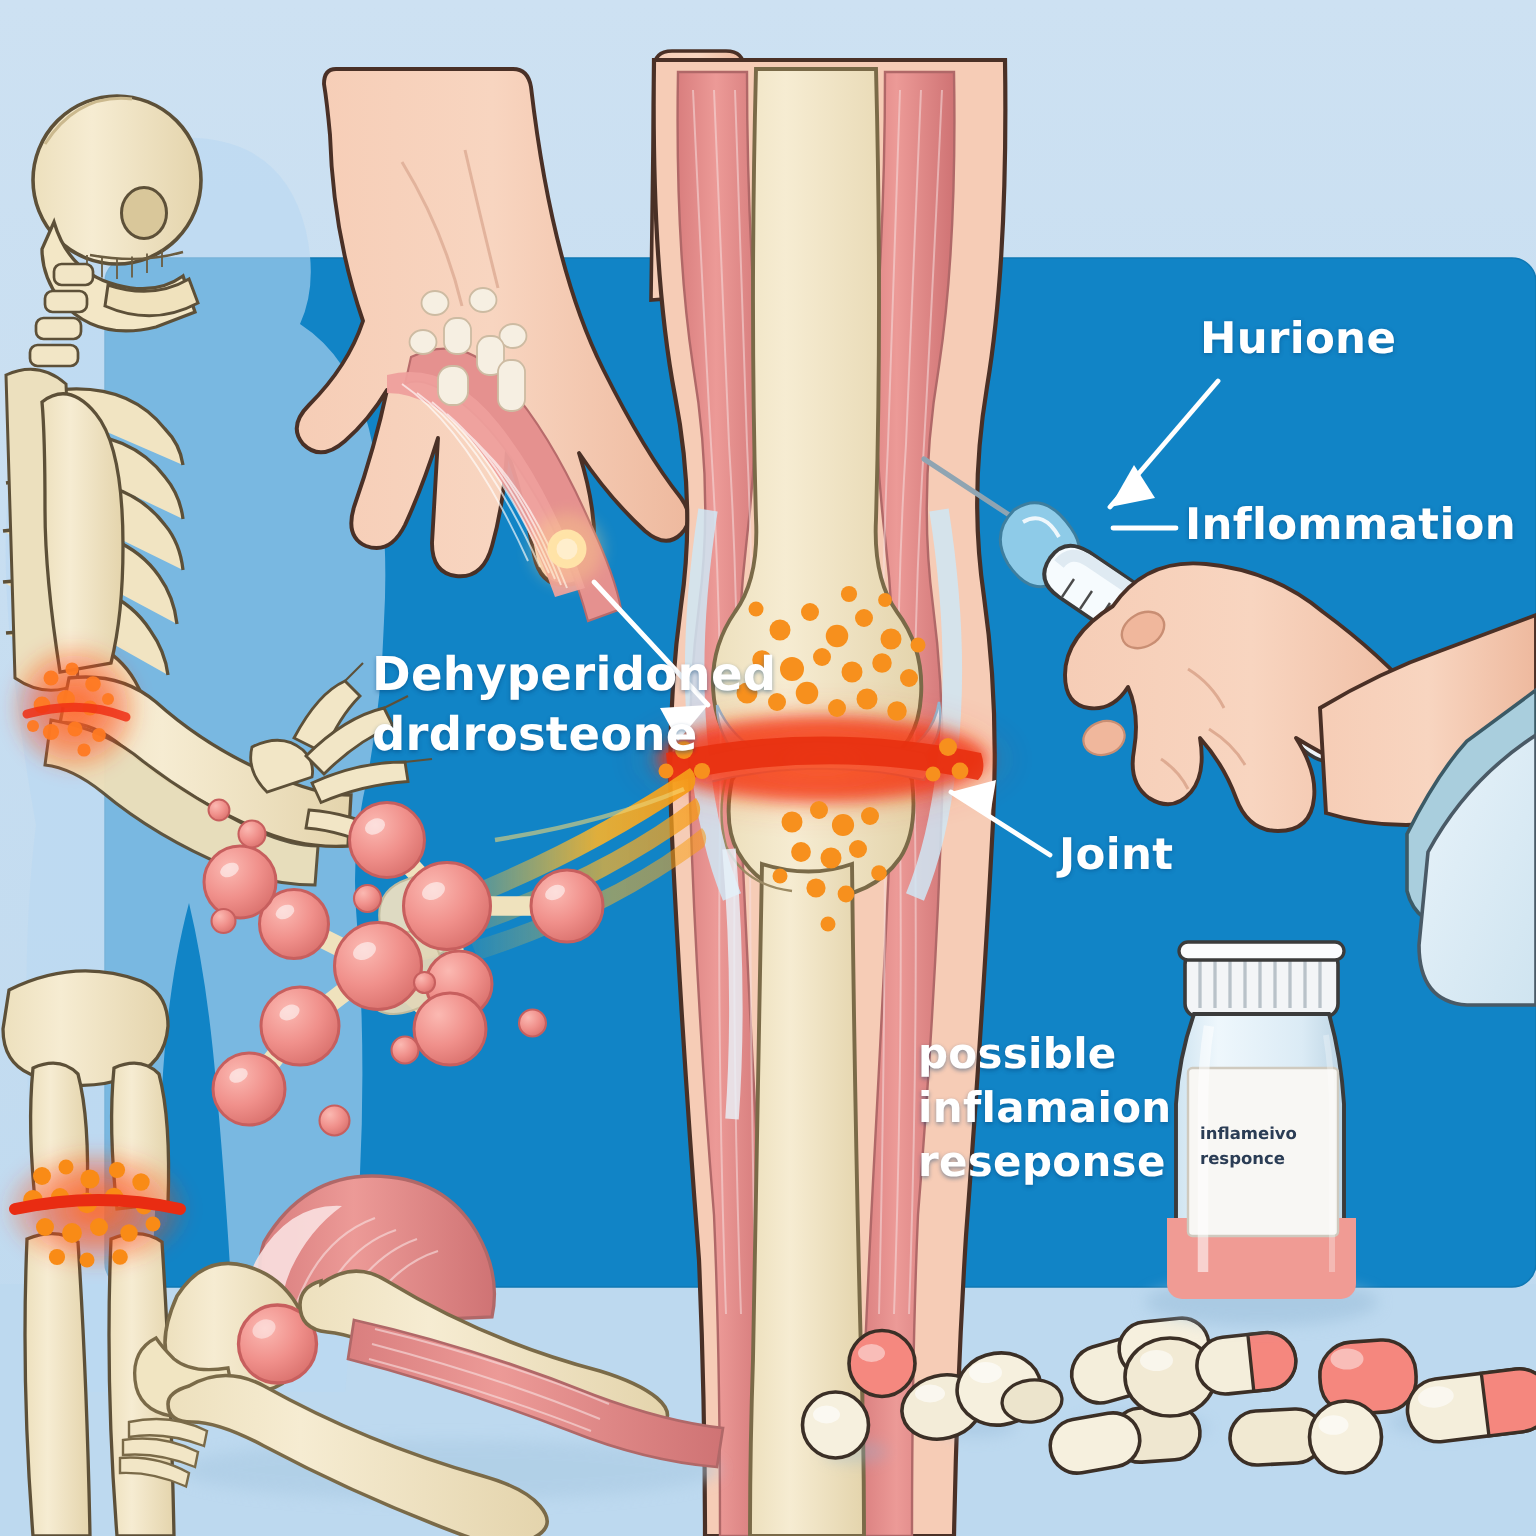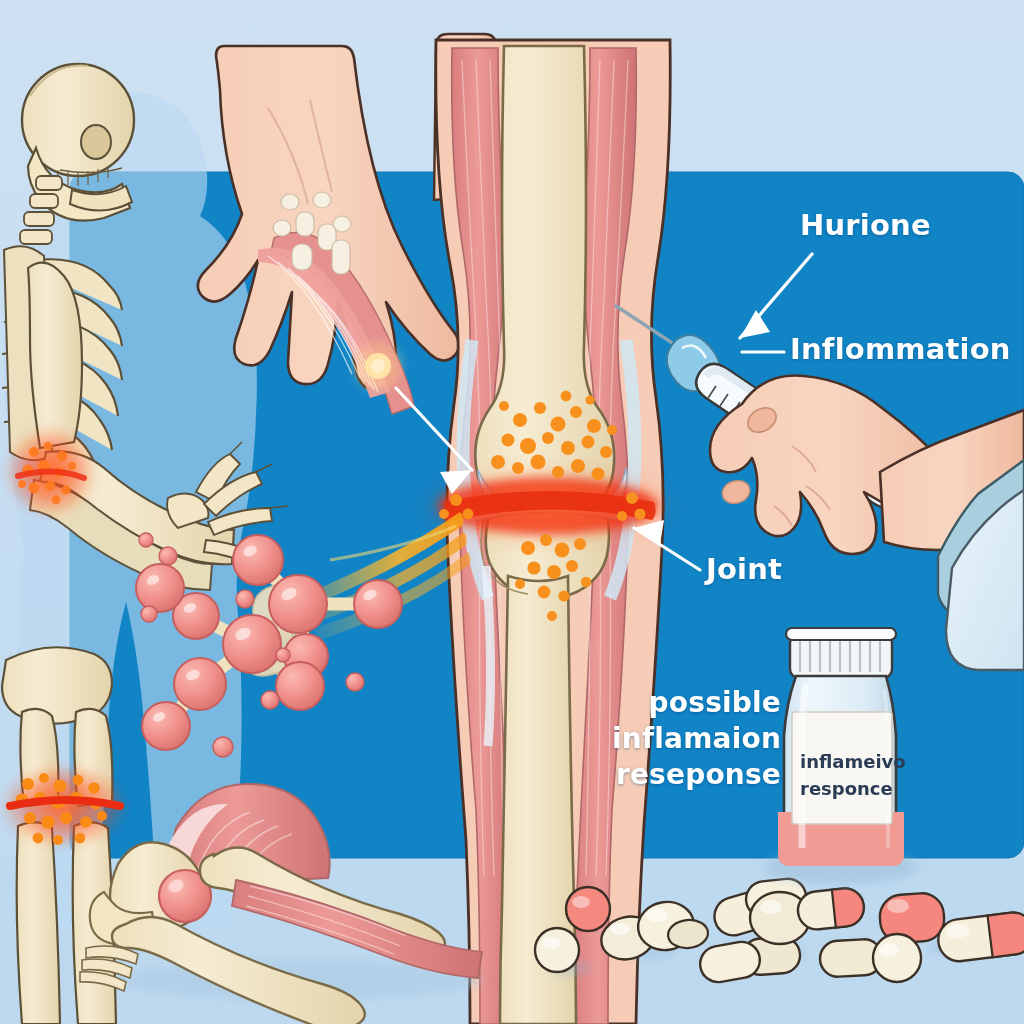--- a/index.html
+++ b/index.html
@@ -22,25 +22,25 @@
     letter-spacing:.2px;
     text-shadow:0 1px 3px rgba(0,60,110,.45);
     white-space:pre-line;
     line-height:1.18;
     pointer-events:auto;
   }
   #lbl-hormone{left:800px;top:208px;font-size:29px;}
   #lbl-inflammation{left:790px;top:332px;font-size:29px;}
   #lbl-drug{left:248px;top:430px;font-size:31px;line-height:1.3;}
   #lbl-joint{left:706px;top:552px;font-size:29px;text-align:center;}
-  #lbl-response{left:612px;top:685px;font-size:28px;text-align:right;line-height:1.28;}
+  #lbl-response{left:612px;top:685px;font-size:28px;text-align:left;line-height:1.28;}
 
   .bottle-text{
     position:absolute;left:800px;top:748px;width:104px;
-    color:#2b3d55;font-size:18px;font-weight:600;line-height:1.5;
+    color:#2b3d55;font-size:11px;font-weight:600;line-height:1.5;
     text-align:left;white-space:pre-line;
     font-family:"DejaVu Sans","Liberation Sans",sans-serif;
   }
 </style>
 </head>
 <body>
 
 <div id="stage">
 
   <svg class="layer" viewBox="0 0 1024 1024">
@@ -565,20 +565,22 @@
         <path d="M700 570 L634 528" fill="none"></path>
         <path d="M634 528 l26 16 l4 -24 z" stroke="none"></path>
       </g>
     </g>
   </svg>
 
   <div class="lbl" id="lbl-inflammation">Inflommation</div>
 
   <div class="lbl" id="lbl-hormone">Hurione</div>
 
+  <div class="lbl" id="lbl-drug">Dehyperidoned
+drdrosteone</div>
 
   <div class="lbl" id="lbl-joint">Joint</div>
 
   <div class="lbl" id="lbl-response">possible
 inflamaion
 reseponse</div>
 
   <div class="bottle-text">inflameivo
 responce</div>
 

